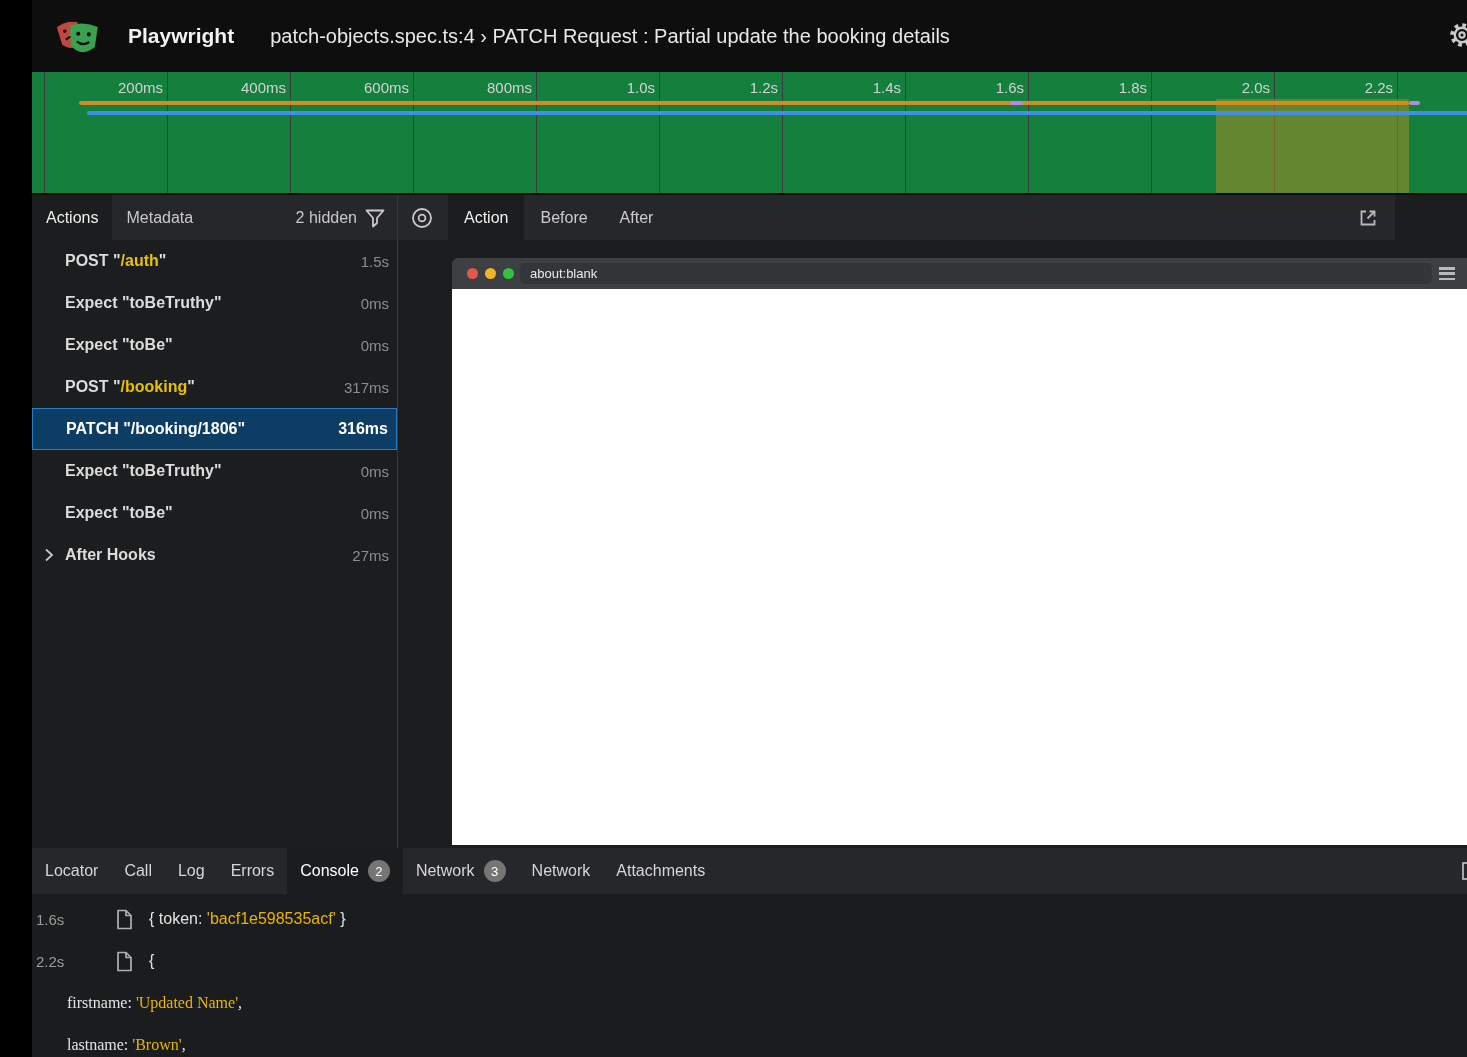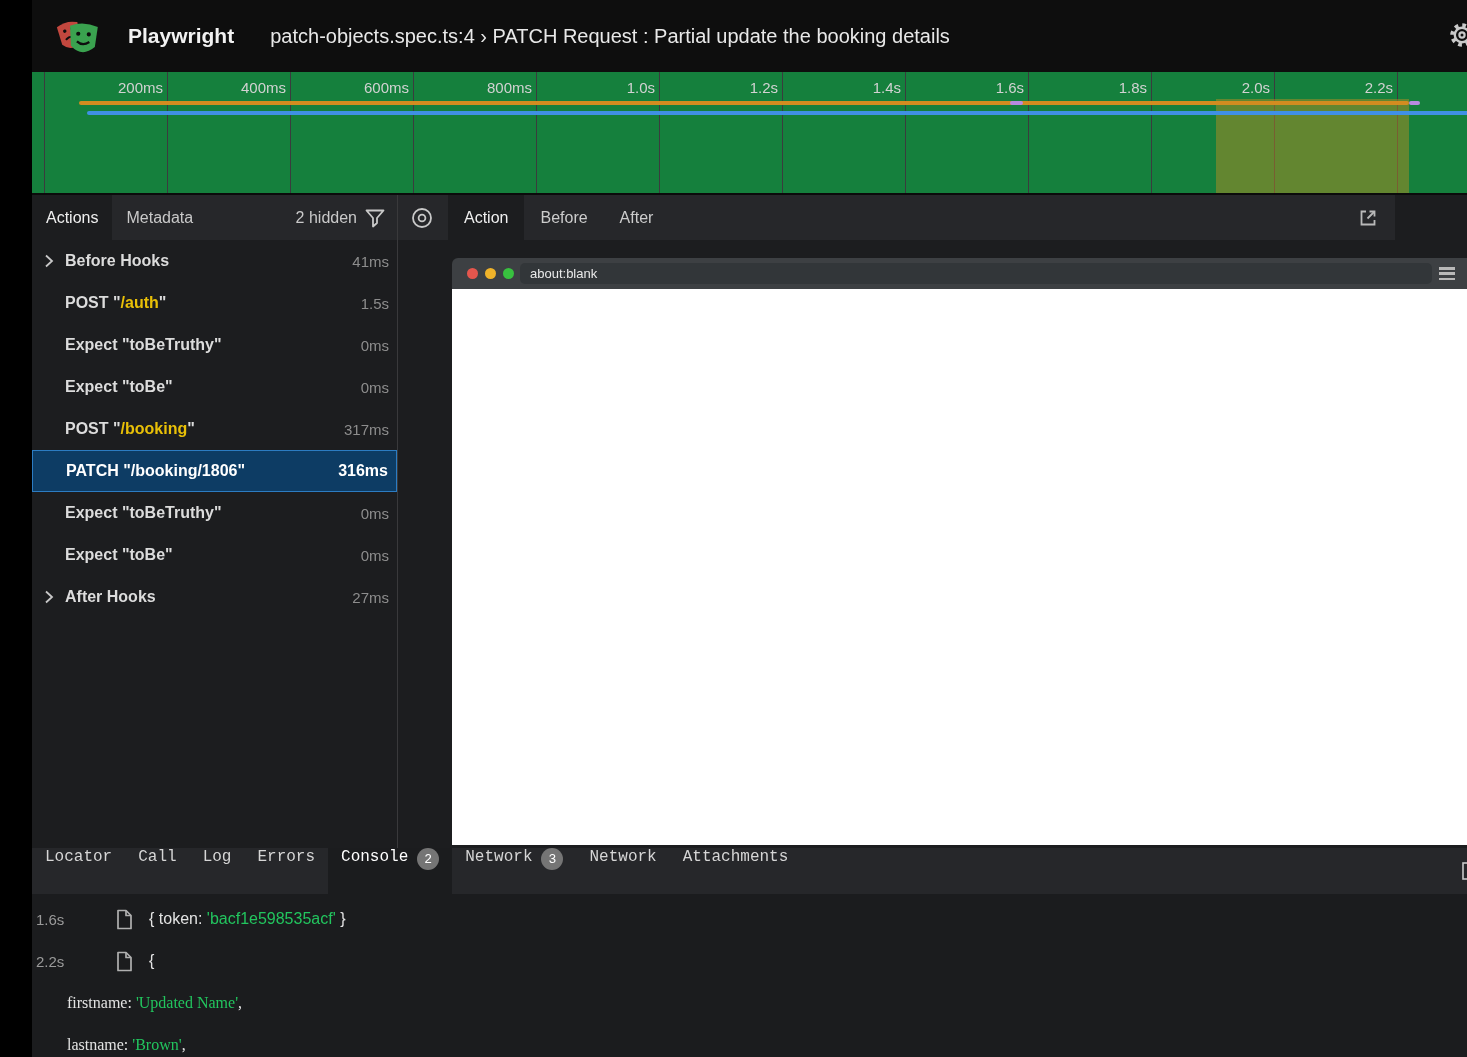--- a/index.html
+++ b/index.html
@@ -60,30 +60,30 @@
   .light.yellow { background:#f0b32a; }
   .light.green { background:#38c13f; }
   .addr-bar { position:absolute; left:68px; top:5px; width:912px; height:21px; background:#323639; border-radius:5px; display:flex; align-items:center; }
   .addr-text { margin-left:10px; font-size:13px; color:#eaeaea; }
   .hamburger { position:absolute; right:17px; top:9px; width:16px; height:13px; display:flex; flex-direction:column; justify-content:space-between; }
   .hamburger div { height:2.5px; background:#b9b9b9; }
   .page { position:absolute; left:0; right:0; top:31px; bottom:0; background:#ffffff; }
   
   .bottom { position:absolute; left:0; top:848px; width:1467px; height:209px; background:#1b1c1e; }
   .bottom-toolbar { height:46px; background:#26272a; display:flex; align-items:center; }
-  .bottom-tab { height:46px; display:flex; align-items:flex-start; padding:0 13px; font-size:16px; color:#d6d6d6; cursor:pointer;font-family:Liberation Mono, monospace; }
+  .bottom-tab { height:46px; display:flex; align-items:center; padding:0 13px; font-size:16px; color:#d6d6d6; cursor:pointer; }
   .bottom-tab.selected { background:#1b1c1e; color:#ffffff; }
   .badge { margin-left:9px; width:22px; height:22px; border-radius:11px; background:#757575; color:#ffffff; font-size:13px; display:flex; align-items:center; justify-content:center; }
   .split-btn { margin-left:auto; margin-right:16px; width:22px; height:20px; cursor:pointer; }
   .console { position:absolute; top:46px; left:0; right:0; bottom:0; padding-top:4px; }
   .console-row { height:42px; display:flex; align-items:center; font-size:16px; color:#e3e3e3; }
   .console-time { width:84px; padding-left:4px; font-size:15px; color:#9a9a9a; flex:0 0 auto; }
   .doc-icon { width:17px; height:21px; margin-right:16px; flex:0 0 auto; }
   .console-text { white-space:pre; }
-  .str { color:#22c55e; }
+  .str { color:#eab308; }
   .console-row.wrap { padding-left:35px;font-family:Liberation Serif, serif; }
 </style>
 </head>
 <body>
 
 <div id="app">
 
   <div class="header">
     <svg class="logo" viewBox="0 0 48 48">
       <g transform="rotate(-14 14 26)">
@@ -155,27 +155,20 @@
         <div class="hidden-group">
           <span>2 hidden</span>
           <svg width="20" height="20" viewBox="0 0 20 20">
             <path d="M1.5 2.5 h17 l-6.5 7.5 v5 l-4 3.5 v-8.5 z" fill="none" stroke="#c9c9c9" stroke-width="1.8" stroke-linejoin="round"></path>
           </svg>
         </div>
       </div>
 
       <div class="action-list">
 
-        <div class="action-row">
-          <svg class="chevron" viewBox="0 0 16 16">
-              <path d="M5 2.5 L11 8 L5 13.5" fill="none" stroke="#c8c8c8" stroke-width="1.8"></path>
-            </svg>
-          <span class="action-title"><span>Before Hooks</span></span>
-          <span class="action-duration">41ms</span>
-        </div>
 
         <div class="action-row">
           <span class="action-title"><span>POST "</span><span class="target">/auth</span><span>"</span></span>
           <span class="action-duration">1.5s</span>
         </div>
 
         <div class="action-row">
           <span class="action-title"><span>Expect "toBeTruthy"</span></span>
           <span class="action-duration">0ms</span>
         </div>

